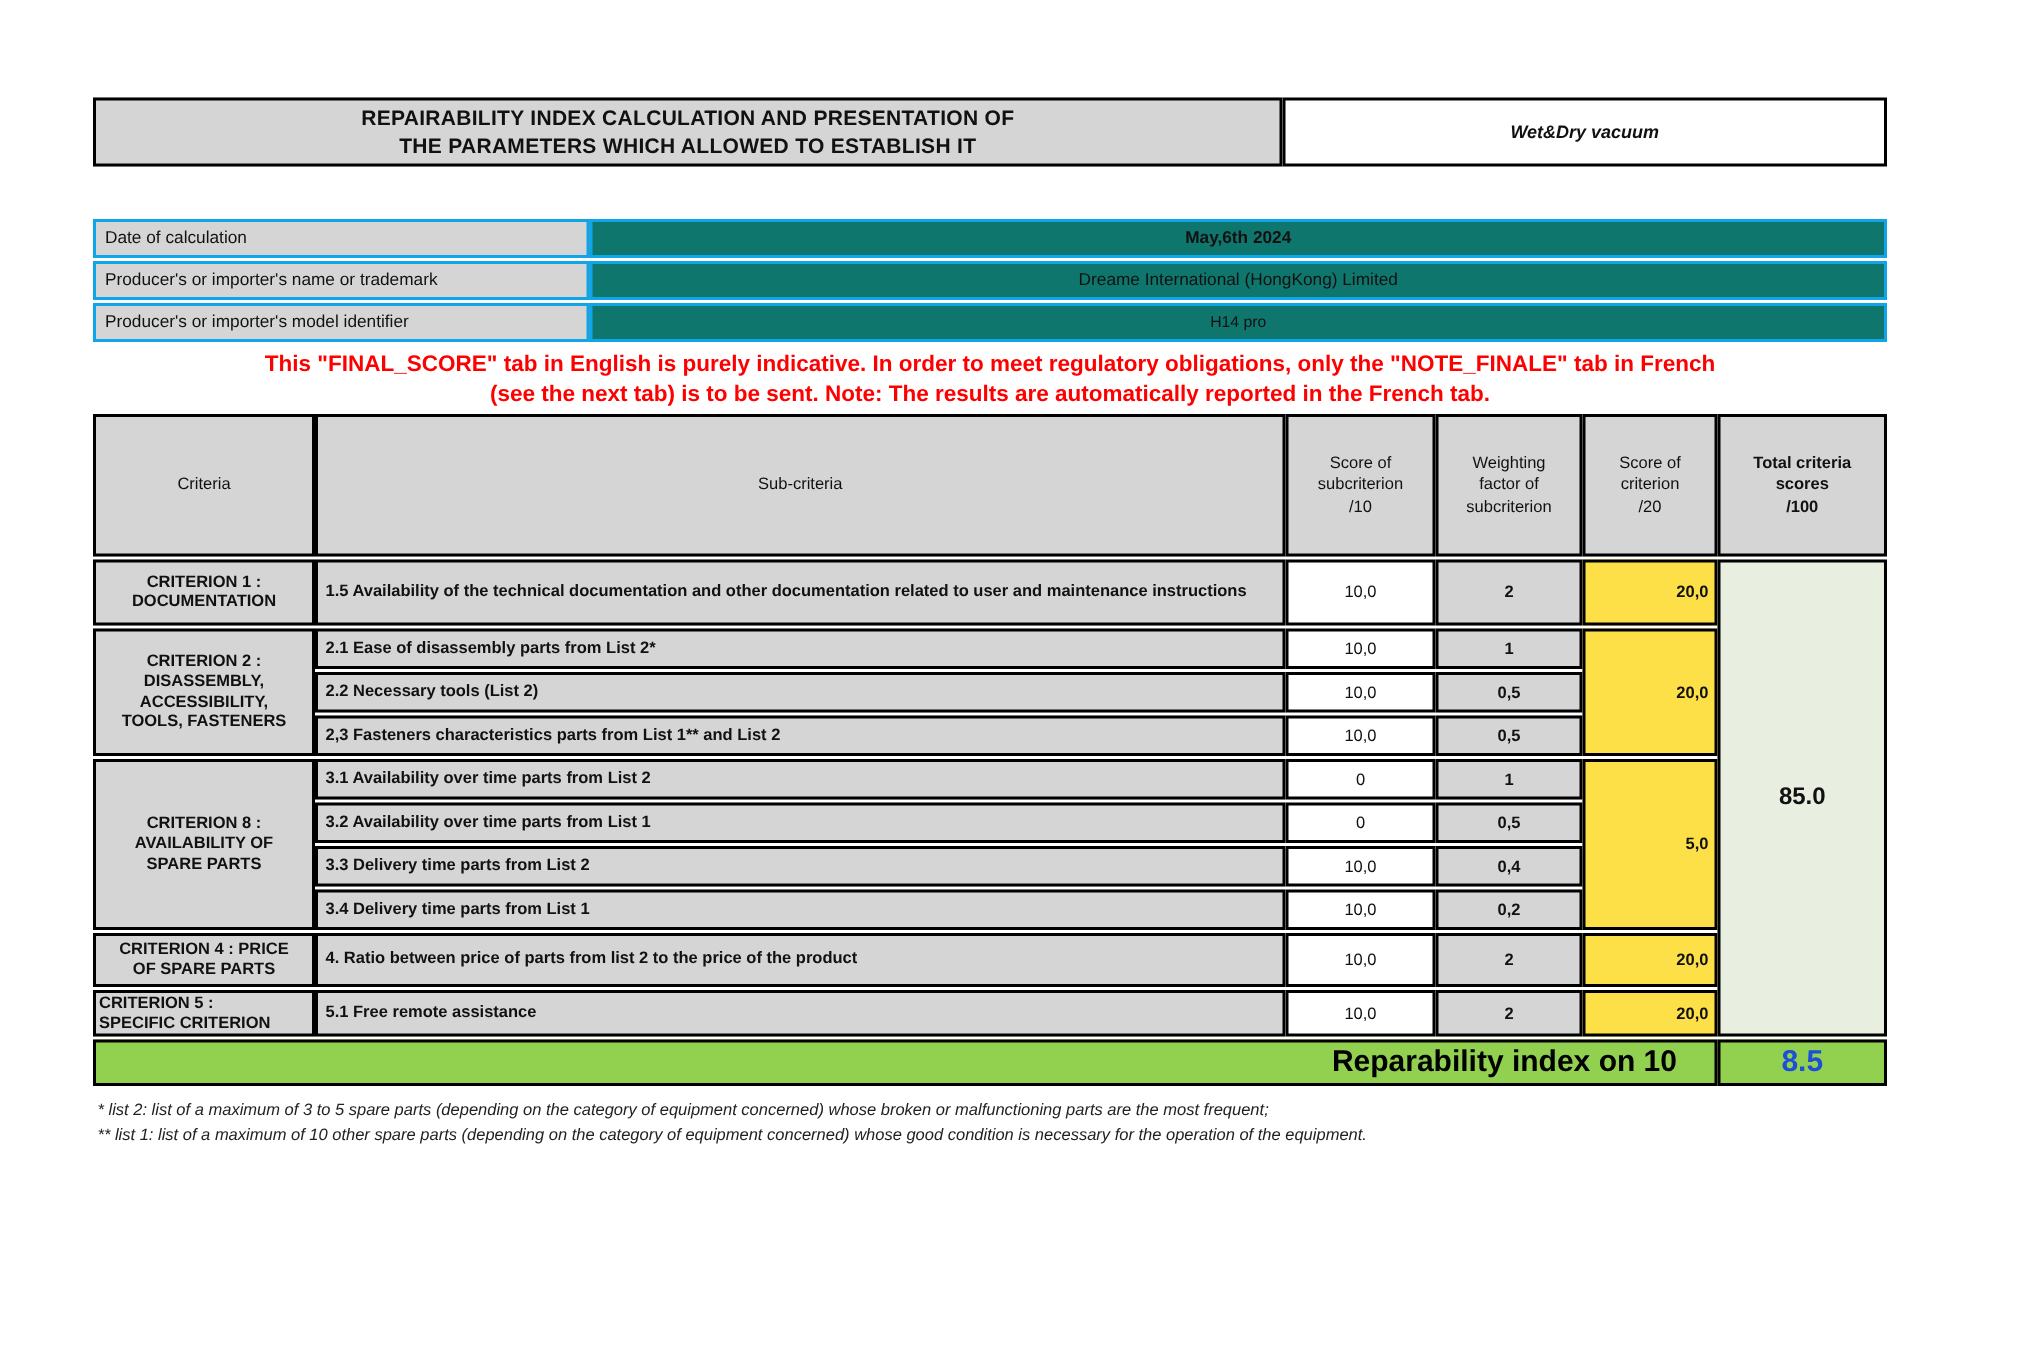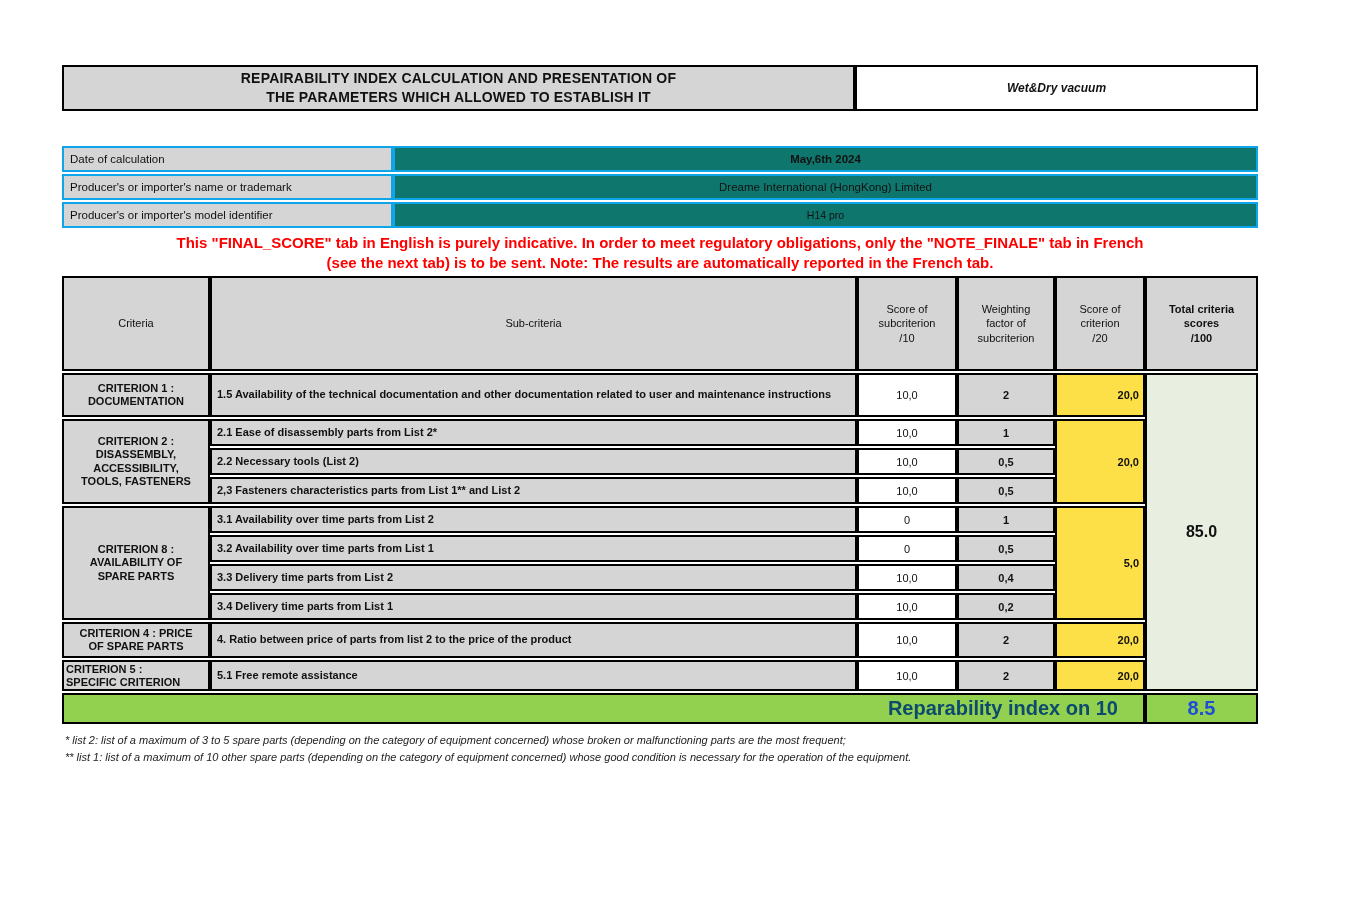--- a/index.html
+++ b/index.html
@@ -64,21 +64,21 @@
   .rh-d{height:29px;}
   .rh-g{height:31px;}
   td.crit{background:#d5d5d5;font-weight:bold;text-align:center;line-height:1.2;}
   td.crit5{text-align:left;padding-left:2px;line-height:1.15;}
   td.sub{background:#d5d5d5;font-weight:bold;text-align:left;padding-left:5px;line-height:1.2;}
   td.score{background:#ffffff;font-weight:normal;text-align:center;}
   td.weight{background:#d5d5d5;font-weight:bold;text-align:center;}
   td.cscore{background:#fde047;font-weight:bold;text-align:right;}
   td.total{background:#e8efe0;font-weight:bold;text-align:center;font-size:16px;}
   td.idx-label{
-    background:#92d050;color:#0c4a6e;text-align:right;padding-right:25px;
+    background:#92d050;color:#000000;text-align:right;padding-right:25px;
     font-size:20px;font-weight:bold;
   }
   td.idx-value{
     background:#92d050;color:#1d4ed8;text-align:center;
     font-size:20px;font-weight:bold;
   }
 
   
   .footnotes{margin-top:6px;padding-left:3px;font-size:11px;font-style:italic;line-height:1.55;color:#222;}
 </style>

